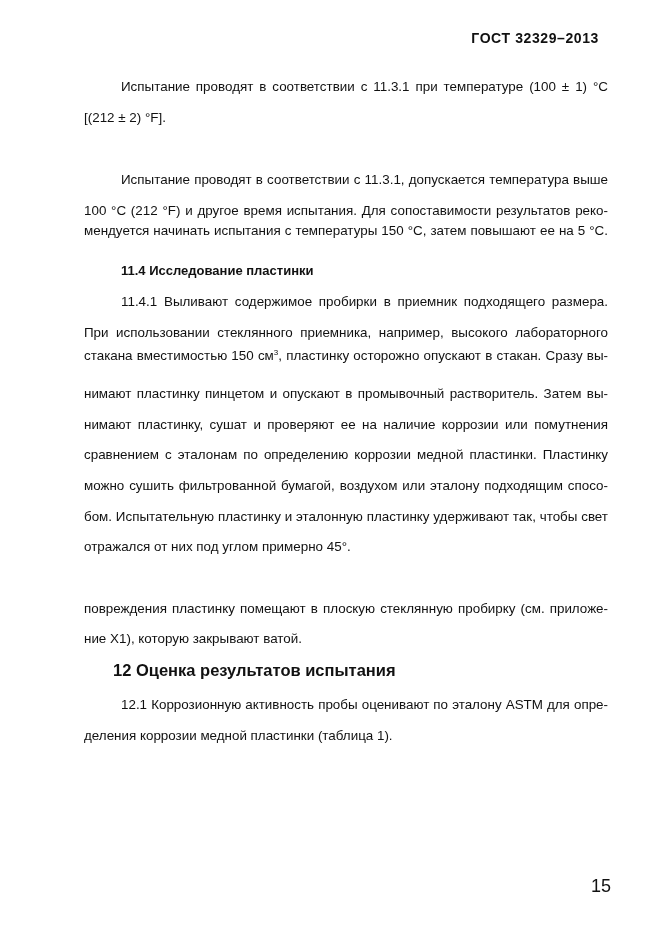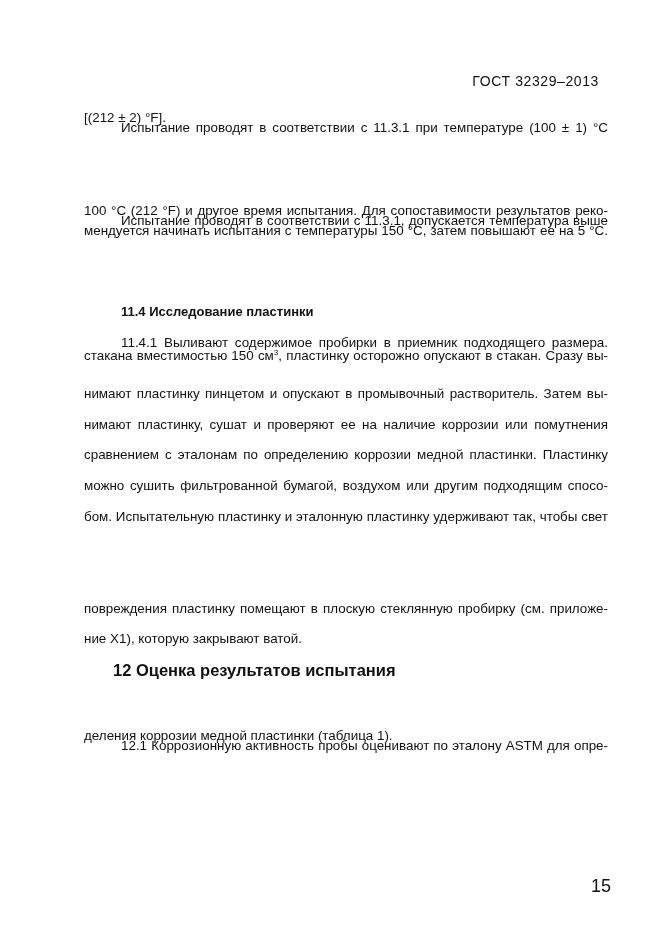--- a/index.html
+++ b/index.html
@@ -1,49 +1,51 @@
 <!DOCTYPE html>
 <html><head>
 <meta charset="utf-8">
 <style>
   html, body { margin: 0; padding: 0; background: #ffffff; }
   body { width: 661px; height: 935px; position: relative; overflow: hidden;
          font-family: "Liberation Sans", sans-serif; color: #111111; }
   .page { position: absolute; left: 0; top: 0; width: 661px; height: 935px; background: #fff; }
-  .header { position: absolute; right: 62px; top: 30px; font-weight: normal; font-size: 14px; letter-spacing: 0.6px; margin-top: 43px; }
+  .header { position: absolute; right: 62px; top: 30px; font-weight: bold; font-size: 14px; letter-spacing: 0.6px; }
   .line { position: absolute; left: 84px; width: 524px; font-size: 13.4px; line-height: 16px;
           white-space: nowrap; text-align: justify; text-align-last: justify; }
-  .line.indent { left: 121px; width: 487px; margin-top: 41px; }
+  .line.indent { left: 121px; width: 487px; }
   .line.last { text-align-last: left; }
   .line.bold { font-weight: bold; font-size: 13px; }
   .h2 { position: absolute; left: 113px; font-weight: bold; font-size: 16.5px; line-height: 20px; white-space: nowrap; }
   .pagenum { position: absolute; left: 591px; top: 876px; font-size: 18px; }
   sup { font-size: 8px; line-height: 0; vertical-align: 5px; }
 </style>
 </head>
 <body>
 
 <div class="page">
   <div class="header">ГОСТ 32329–2013</div>
 
   <div class="line indent" style="top:79px">Испытание проводят в соответствии с 11.3.1  при температуре (100 ± 1) °C</div>
   <div class="line last" style="top:110px">[(212 ± 2) °F].</div>
   <div class="line indent" style="top:172px">Испытание проводят в соответствии с 11.3.1, допускается температура выше</div>
   <div class="line" style="top:203px">100 °C (212 °F) и другое время испытания. Для сопоставимости результатов  реко-</div>
   <div class="line" style="top:223px">мендуется начинать испытания с температуры 150 °C, затем повышают ее на  5 °C.</div>
   <div class="line indent last bold" style="top:263px">11.4 Исследование пластинки</div>
   <div class="line indent" style="top:294px">11.4.1 Выливают содержимое пробирки в приемник подходящего размера.</div>
+  <div class="line" style="top:325px">При использовании стеклянного приемника, например, высокого лабораторного</div>
   <div class="line" style="top:348px">
     <span>стакана вместимостью 150 см</span><sup>3</sup><span>, пластинку осторожно  опускают в стакан. Сразу вы-</span>
   </div>
   <div class="line" style="top:386px">нимают пластинку пинцетом и опускают в промывочный растворитель. Затем вы-</div>
   <div class="line" style="top:417px">нимают пластинку, сушат и проверяют ее на наличие коррозии или помутнения</div>
   <div class="line" style="top:447px">сравнением с  эталонам по определению коррозии медной пластинки. Пластинку</div>
-  <div class="line" style="top:478px">можно сушить фильтрованной бумагой, воздухом или другим подходящим спосо-</div>
+  <div class="line" style="top:478px">можно сушить фильтрованной бумагой, воздухом или эталону подходящим спосо-</div>
   <div class="line" style="top:509px">бом. Испытательную пластинку и эталонную пластинку удерживают так, чтобы свет</div>
+  <div class="line last" style="top:539px">отражался от них под углом примерно  45°.</div>
   <div class="line" style="top:601px">повреждения пластинку помещают в плоскую стеклянную пробирку (см. приложе-</div>
   <div class="line last" style="top:631px">ние Х1), которую закрывают ватой.</div>
   <div class="h2" style="top:660px">12 Оценка результатов испытания</div>
   <div class="line indent" style="top:697px">12.1 Коррозионную активность пробы оценивают по эталону ASTM для опре-</div>
   <div class="line last" style="top:728px">деления коррозии медной пластинки (таблица 1).</div>
 
   <div class="pagenum">15</div>
 </div>
 
 </body></html>

